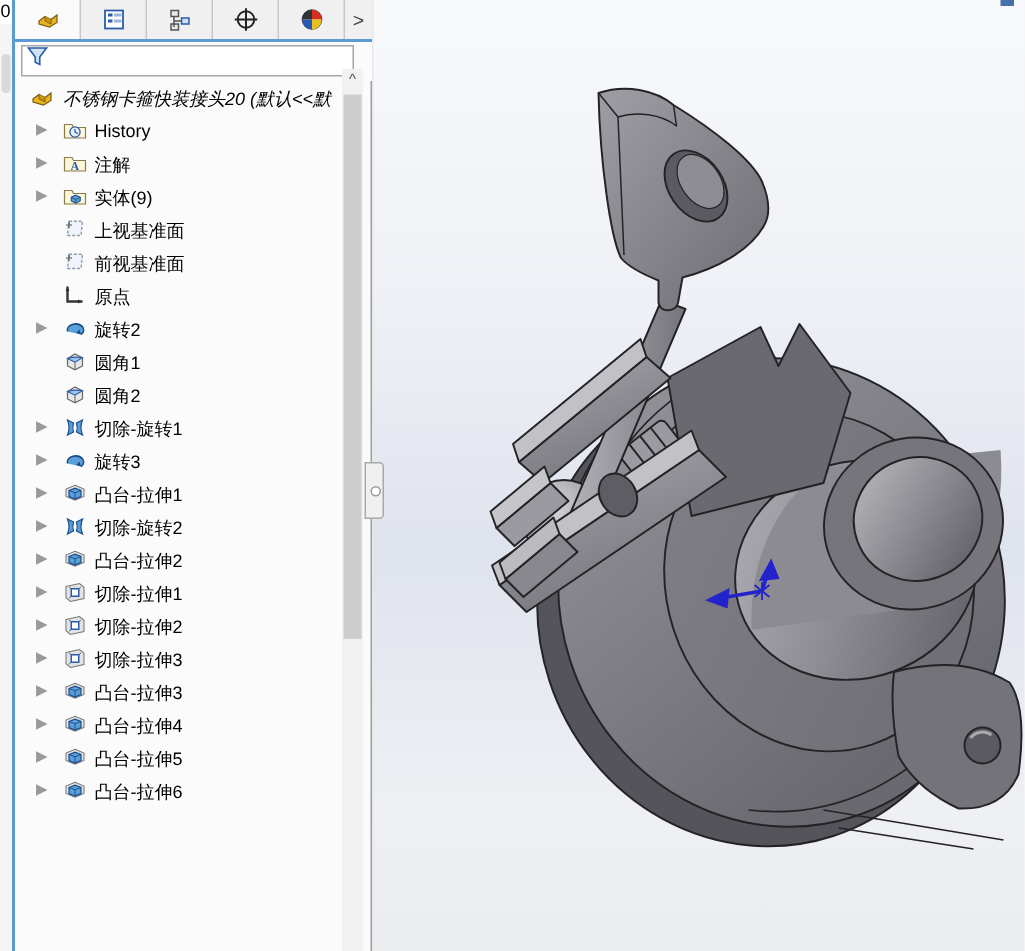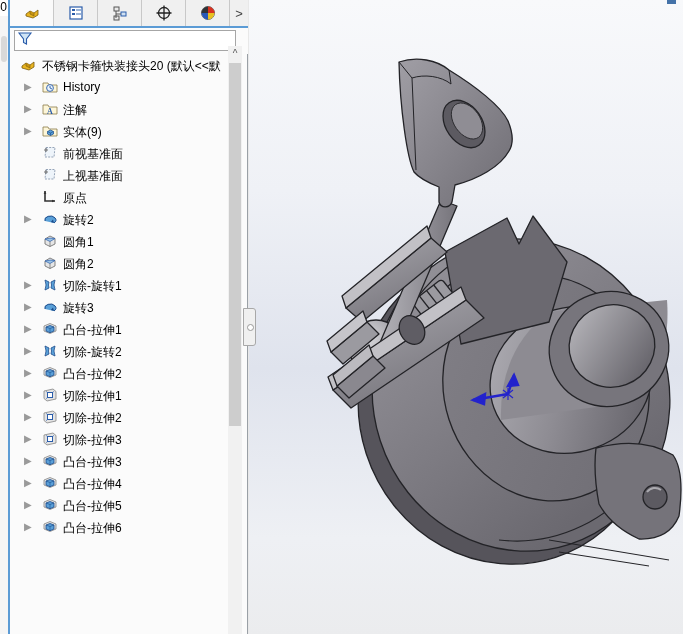--- a/index.html
+++ b/index.html
@@ -38,21 +38,21 @@
 
   
   #tree { position:absolute; left:0; top:54px; width:218px; height:580px; overflow:hidden; }
   .tree-row { position:relative; height:22px; display:flex; align-items:center;
     white-space:nowrap; font-size:12px; color:#000; overflow:hidden; }
   .tree-row .arrow { position:absolute; left:14px; top:5px; width:10px; height:12px;
     font-size:10px; color:#9a9a9a; line-height:12px; }
   .tree-row .icon { position:absolute; left:32px; top:3px; width:16px; height:16px; }
   .tree-row .lbl { position:absolute; left:53px; top:4px; }
   .tree-row.root .icon { left:10px; }
-  .tree-row.root .lbl { left:32px; }
+  .tree-row.root .lbl { left:32px;font-style:italic; }
 
   
   #tree-scroll { position:absolute; right:5px; top:46px; width:14px; height:588px;
     background:#f1f1f1; }
   #tree-scroll .up { position:absolute; top:0; left:0; width:14px; height:16px;
     color:#555; font-size:10px; text-align:center; line-height:16px; }
   #tree-scroll .thumb { position:absolute; top:17px; left:1px; width:12px; height:363px;
     background:#cdcdcd; }
 
   
@@ -172,28 +172,28 @@
               <path d="M5.5,8.5 L8.5,7 L11.5,8.5 L11.5,11 L8.5,12.5 L5.5,11 Z" fill="#5aa0d8" stroke="#1a4a8a" stroke-width="0.7"></path>
               <path d="M5.5,8.5 L8.5,10 L11.5,8.5 M8.5,10 L8.5,12.5" stroke="#1a4a8a" stroke-width="0.6" fill="none"></path>
             </svg></span>
           <span class="lbl">实体(9)</span>
         </div>
         <div class="tree-row">
           <span class="icon"><svg width="16" height="16" viewBox="0 0 16 16">
               <path d="M4,2.5 L13,2.5 L12,12 L3,12 Z" fill="#eef4fa" stroke="#8a9ab0" stroke-width="0.9" stroke-dasharray="2,1.2"></path>
               <path d="M2,5 L6,5 M4,3 L4,7" stroke="#555" stroke-width="0.8"></path>
             </svg></span>
-          <span class="lbl">前视基准面</span>
+          <span class="lbl">上视基准面</span>
         </div>
         <div class="tree-row">
           <span class="icon"><svg width="16" height="16" viewBox="0 0 16 16">
               <path d="M4,2.5 L13,2.5 L12,12 L3,12 Z" fill="#eef4fa" stroke="#8a9ab0" stroke-width="0.9" stroke-dasharray="2,1.2"></path>
               <path d="M2,5 L6,5 M4,3 L4,7" stroke="#555" stroke-width="0.8"></path>
             </svg></span>
-          <span class="lbl">上视基准面</span>
+          <span class="lbl">前视基准面</span>
         </div>
         <div class="tree-row">
           <span class="icon"><svg width="16" height="16" viewBox="0 0 16 16">
               <path d="M3,2 L3,12 L13,12" fill="none" stroke="#333" stroke-width="1.6"></path>
               <path d="M3,2 L1.7,5 L4.3,5 Z" fill="#333"></path>
               <path d="M13,12 L10,10.7 L10,13.3 Z" fill="#333"></path>
             </svg></span>
           <span class="lbl">原点</span>
         </div>
         <div class="tree-row">

